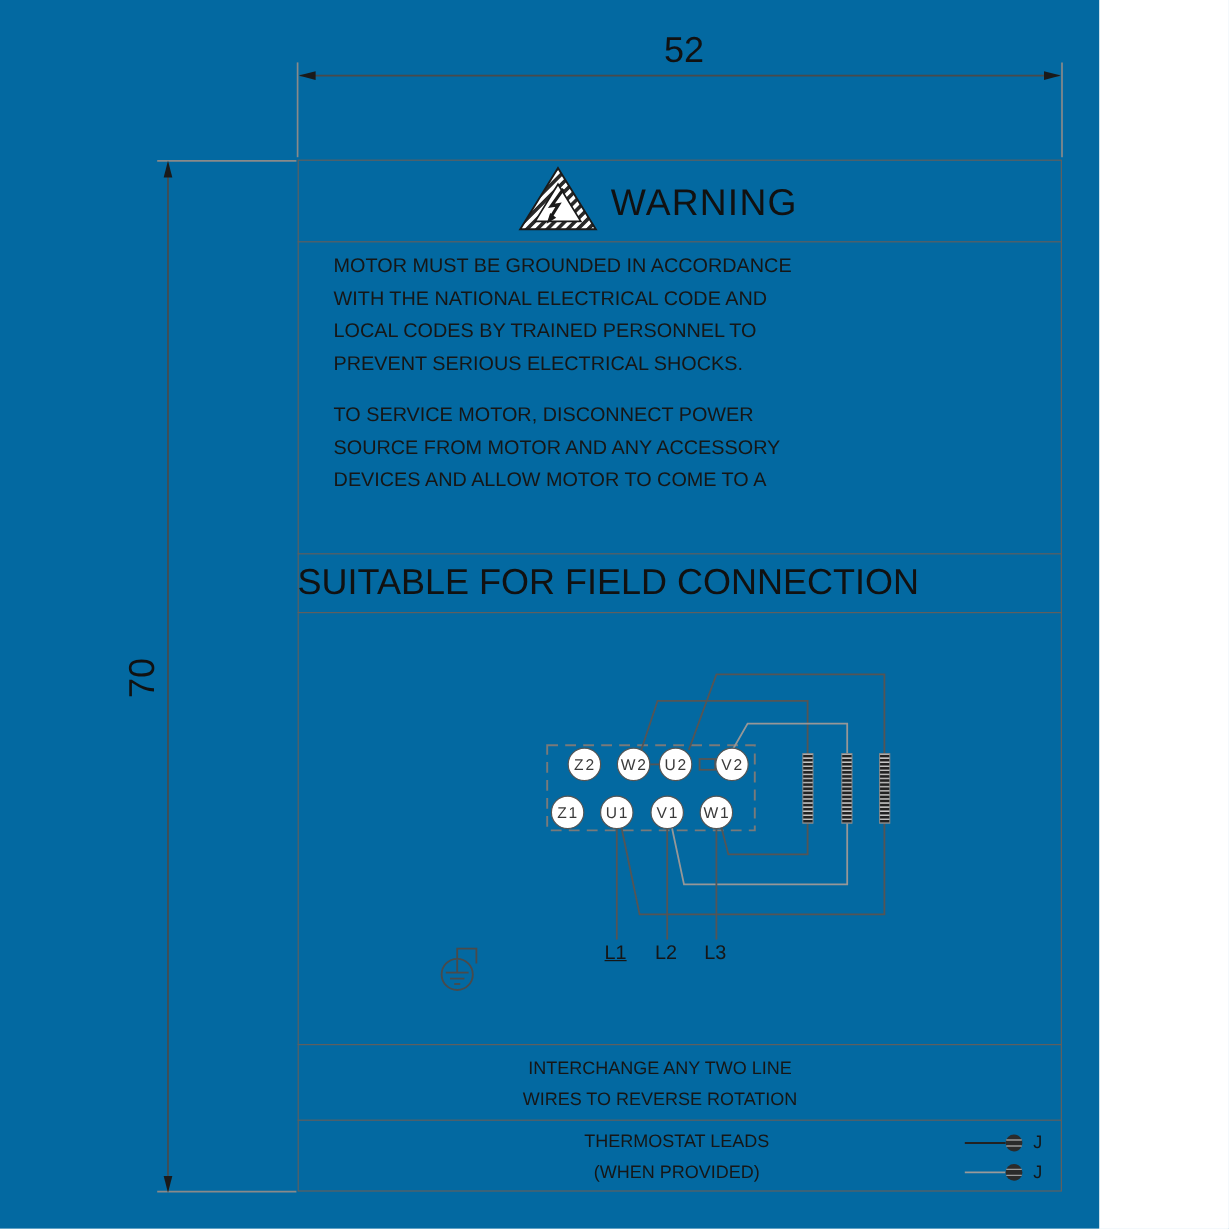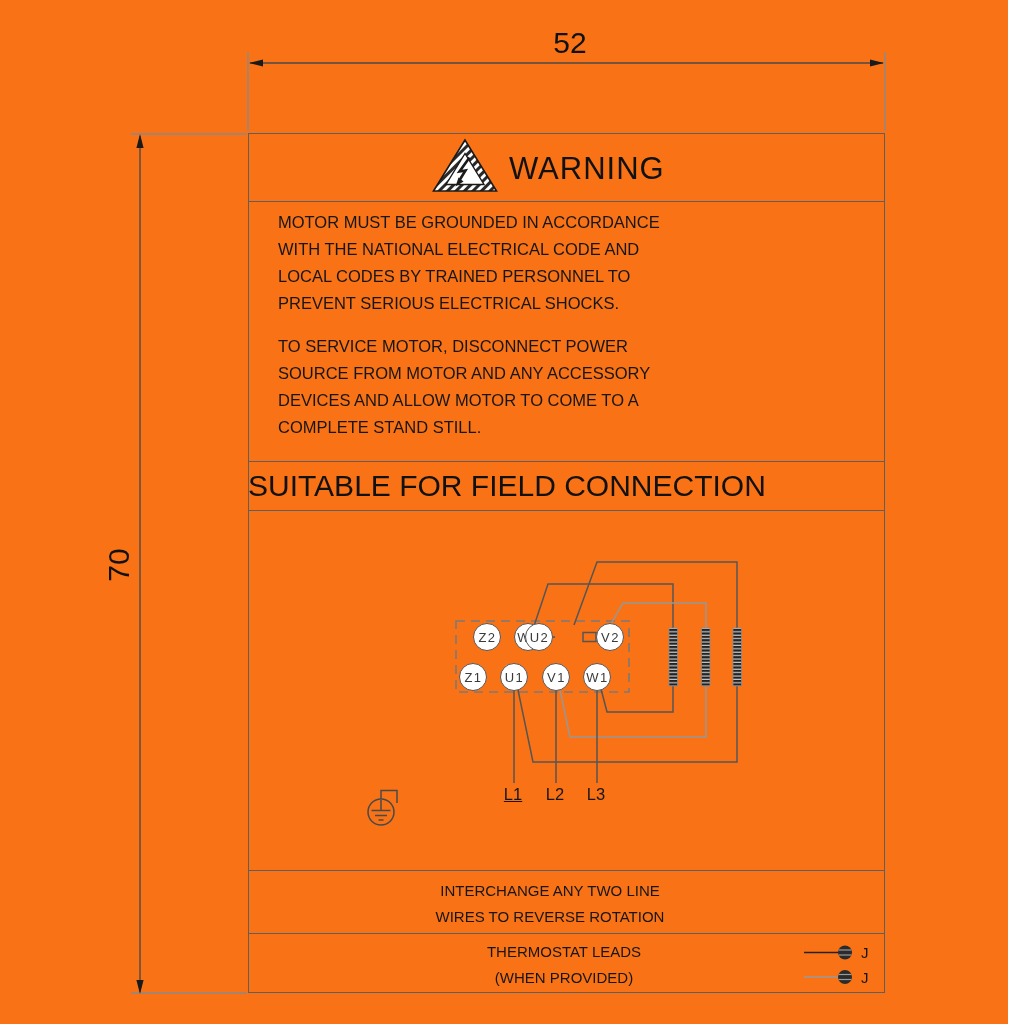--- a/index.html
+++ b/index.html
@@ -1,17 +1,17 @@
 <!DOCTYPE html>
 <html><head>
 <meta charset="utf-8">
 <style>
   html,body{margin:0;padding:0;background:#ffffff;}
   .canvas{
-    position:relative;width:1008px;height:1024px;background:#f97316;
+    position:relative;width:916px;height:1024px;background:#0369a1;
     font-family:"Liberation Sans", sans-serif;color:#161616;overflow:hidden;
   }
   .abs{position:absolute;}
   svg.linework{position:absolute;left:0;top:0;width:1024px;height:1024px;}
   
   .label-box{left:248px;top:133px;width:637px;height:860px;border:1.6px solid #5f5f5f;box-sizing:border-box;}
   .divider{left:248px;width:637px;height:0;border-top:1.6px solid #5f5f5f;}
   
   .dim-text{font-size:30px;color:#111;text-align:center;}
   .dim-70{transform:rotate(-90deg);transform-origin:center center;}
@@ -127,27 +127,26 @@
 
   <div class="abs warning-title" style="left:509px;top:151px;">WARNING</div>
 
   <div class="abs body-line" style="top:209px;">MOTOR MUST BE GROUNDED IN ACCORDANCE</div>
   <div class="abs body-line" style="top:236px;">WITH THE NATIONAL ELECTRICAL CODE AND</div>
   <div class="abs body-line" style="top:263px;">LOCAL CODES BY TRAINED PERSONNEL TO</div>
   <div class="abs body-line" style="top:290px;">PREVENT SERIOUS ELECTRICAL SHOCKS.</div>
   <div class="abs body-line" style="top:333px;">TO SERVICE MOTOR, DISCONNECT POWER</div>
   <div class="abs body-line" style="top:360px;">SOURCE FROM MOTOR AND ANY ACCESSORY</div>
   <div class="abs body-line" style="top:387px;">DEVICES AND ALLOW MOTOR TO COME TO A</div>
-  <div class="abs body-line" style="top:414px;">COMPLETE STAND STILL.</div>
 
   <div class="abs field-title">SUITABLE FOR FIELD CONNECTION</div>
 
   <div class="abs terminal" style="left:473px;top:623px;">Z2</div>
   <div class="abs terminal" style="left:514px;top:623px;">W2</div>
-  <div class="abs terminal" style="left:525px;top:623px;">U2</div>
+  <div class="abs terminal" style="left:549px;top:623px;">U2</div>
   <div class="abs terminal" style="left:596px;top:623px;">V2</div>
   <div class="abs terminal" style="left:459px;top:663px;">Z1</div>
   <div class="abs terminal" style="left:500px;top:663px;">U1</div>
   <div class="abs terminal" style="left:542px;top:663px;">V1</div>
   <div class="abs terminal" style="left:583px;top:663px;">W1</div>
 
   <div class="abs line-label" style="left:496px;top:785px;text-decoration:underline;">L1</div>
   <div class="abs line-label" style="left:538px;top:785px;">L2</div>
   <div class="abs line-label" style="left:579px;top:785px;">L3</div>
 

